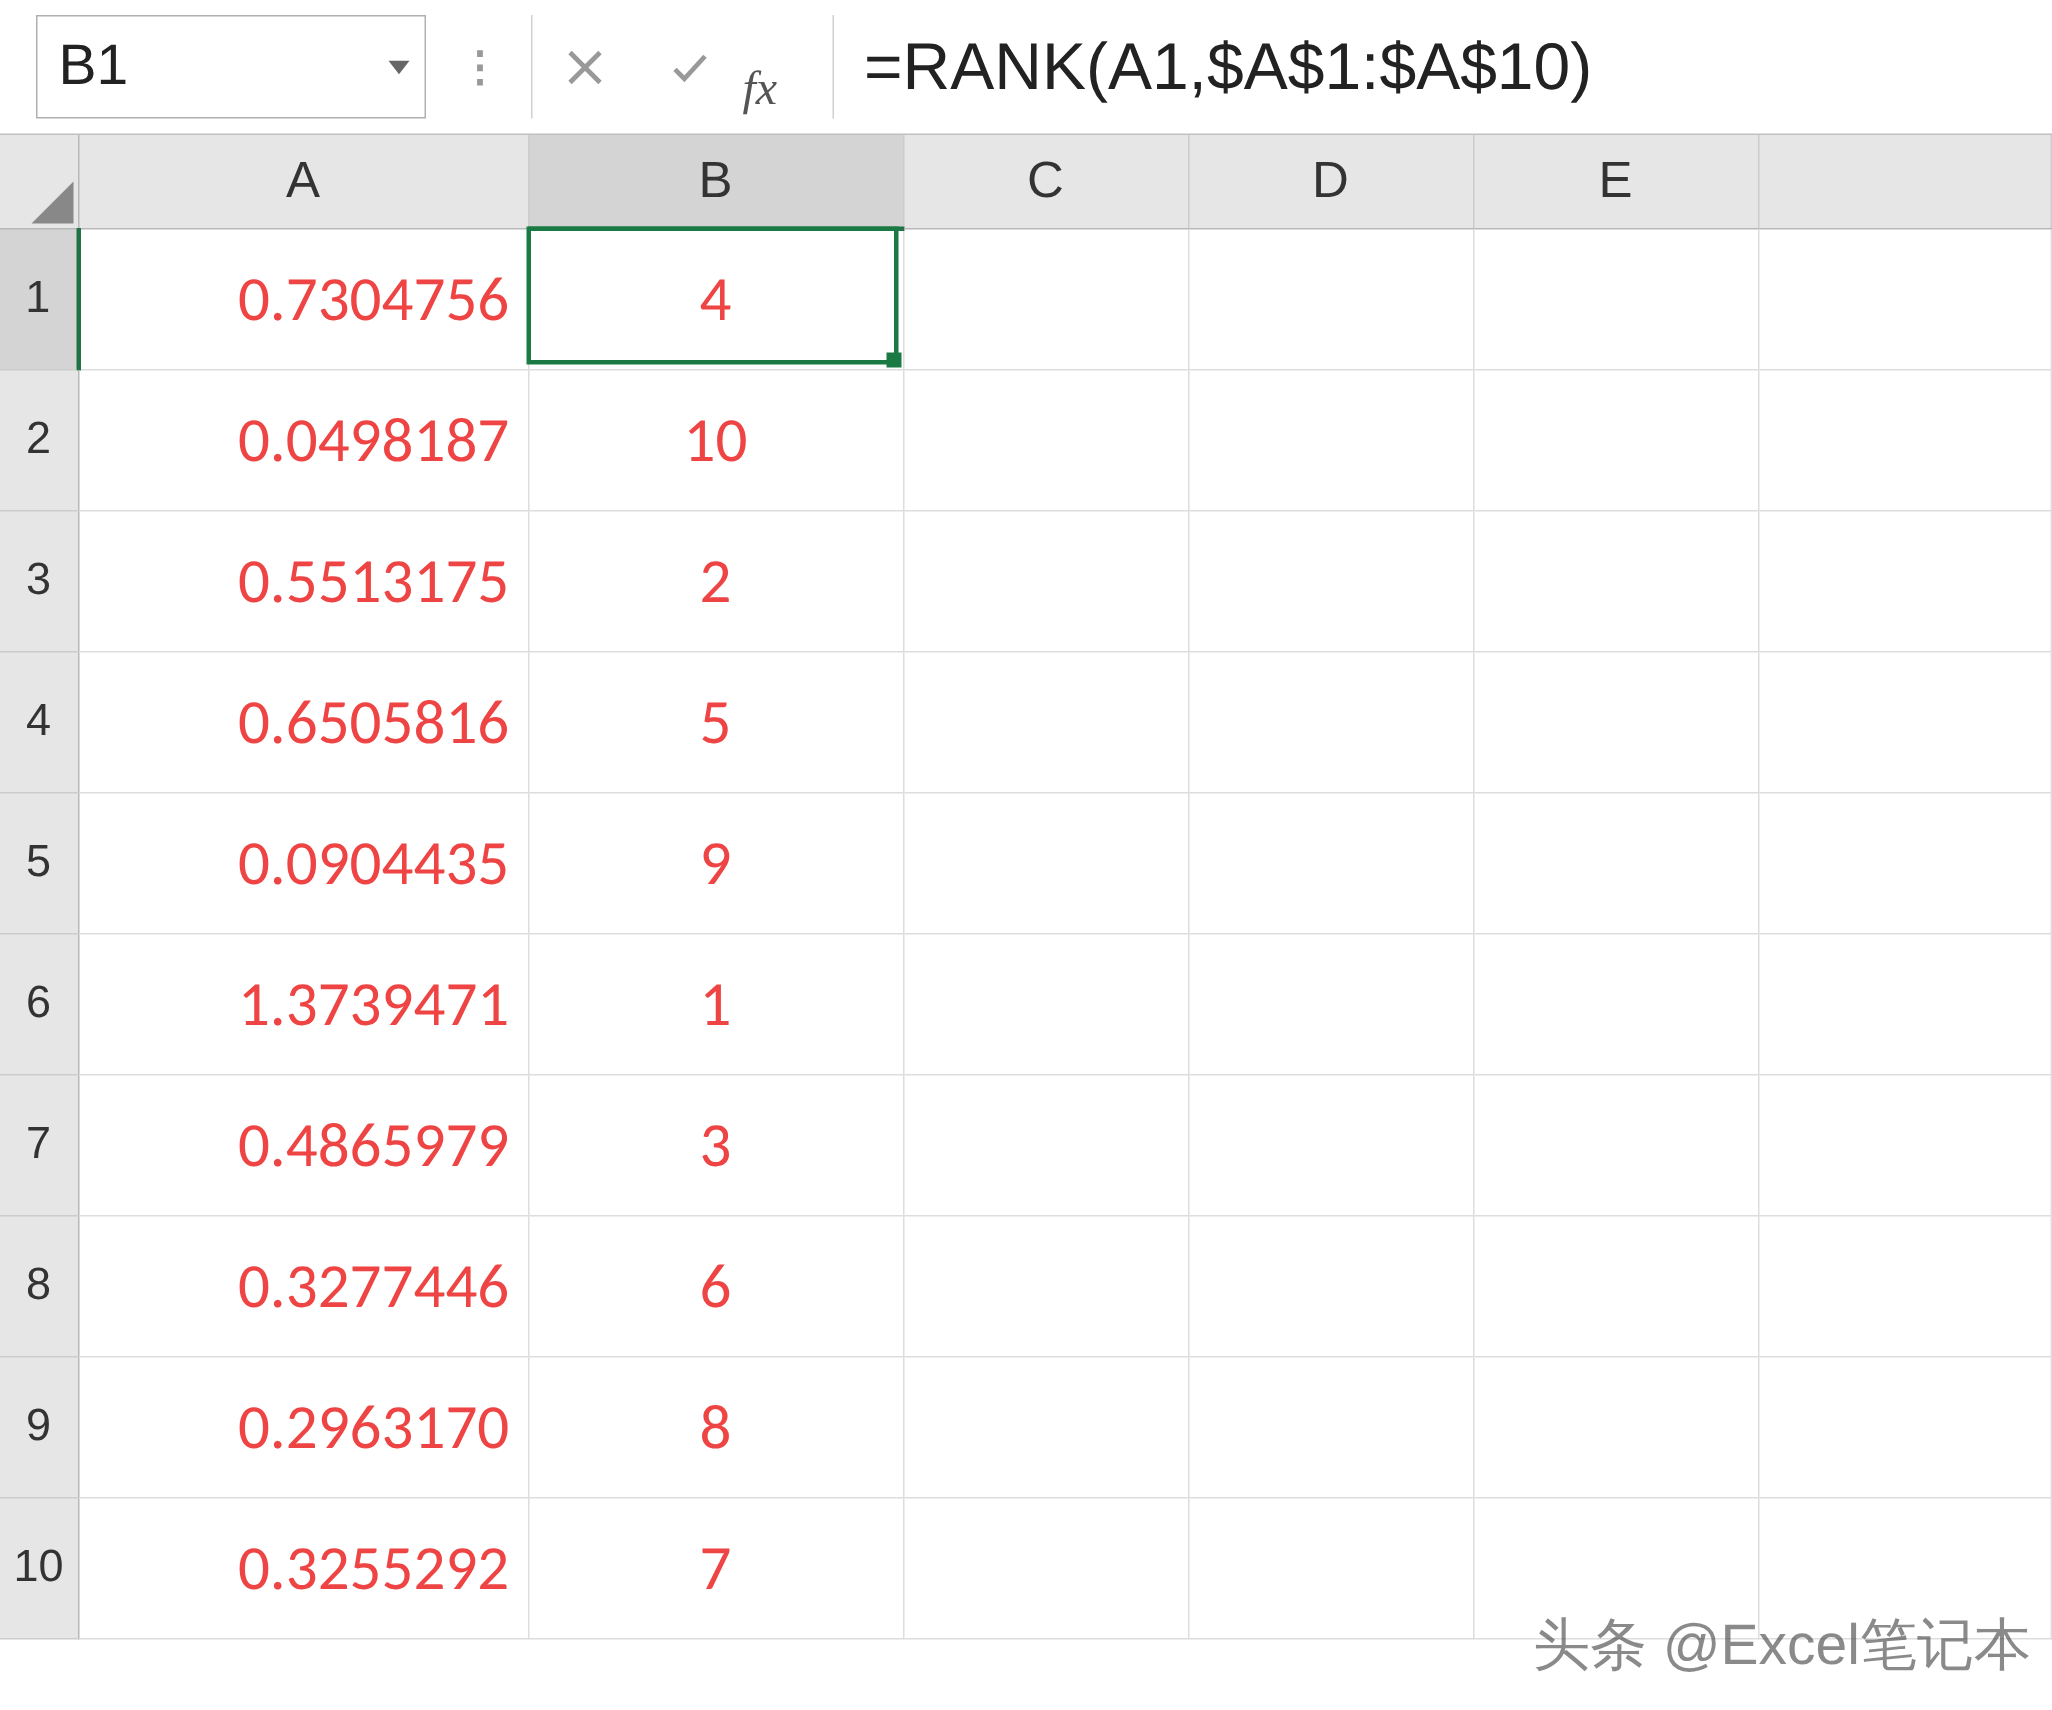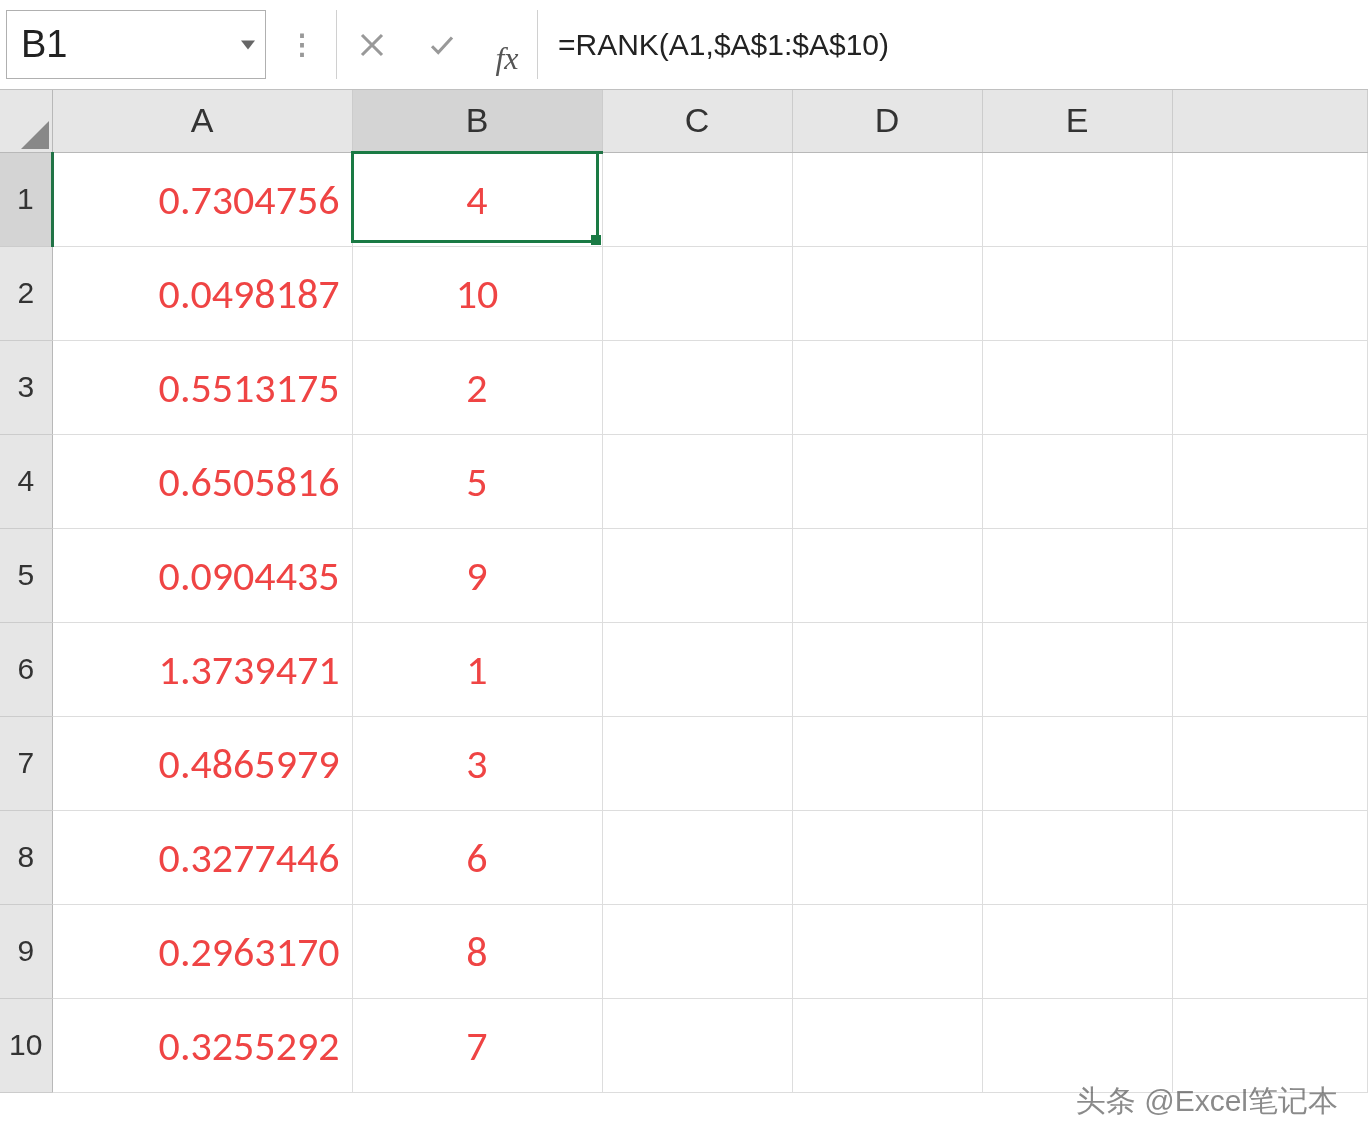--- a/index.html
+++ b/index.html
@@ -16,21 +16,21 @@
   .formula-bar {
     display: flex;
     align-items: stretch;
     height: 90px;
     border-bottom: 1px solid #c0c0c0;
     background: #ffffff;
   }
   .name-box {
     width: 260px;
     border: 1px solid #b0b0b0;
-    margin: 10px 0 10px 6px;
+    margin: 10px 0 10px 24px;
     display: flex;
     align-items: center;
     padding: 0 14px;
     font-size: 38px;
     color: #222;
     position: relative;
     background: #fff;
   }
   .name-box .dropdown {
     position: absolute;
@@ -54,33 +54,33 @@
     justify-content: center;
     color: #888;
     font-size: 28px;
   }
   .fb-btn.dots { color: #999; font-weight: bold; letter-spacing: -2px;}
   .fb-btn svg { width: 30px; height: 30px; }
   .fx-label {
     width: 60px;
     display: flex;
     align-items: center;
-    justify-content: center;
+    justify-content: flex-start;
     font-style: italic;
     font-family: "Times New Roman", serif;
     font-size: 32px;
     color: #555;
     margin-top: 27px;
   }
   .formula-input {
     flex: 1;
     display: flex;
     align-items: center;
     padding: 0 20px;
-    font-size: 30px;
+    font-size: 44px;
     color: #222;
     border-left: 1px solid #d0d0d0;
     margin: 10px 0;
   }
 
   
   .grid-wrap {
     position: relative;
   }
   table.sheet {
@@ -161,23 +161,23 @@
     bottom: -5px;
   }
 
   .col-a { width: 300px; }
   .col-b { width: 250px; }
   .col-c, .col-d, .col-e { width: 190px; }
   .col-pad { width: auto; }
 
   .watermark {
     position: absolute;
-    right: 30px;
+    right: 14px;
     bottom: 18px;
-    font-size: 30px;
+    font-size: 38px;
     color: rgba(60,60,60,0.6);
     font-family: Arial, sans-serif;
   }
 </style>
 </head>
 <body>
 
 <div class="formula-bar">
   <div class="name-box">
     <span>B1</span>

